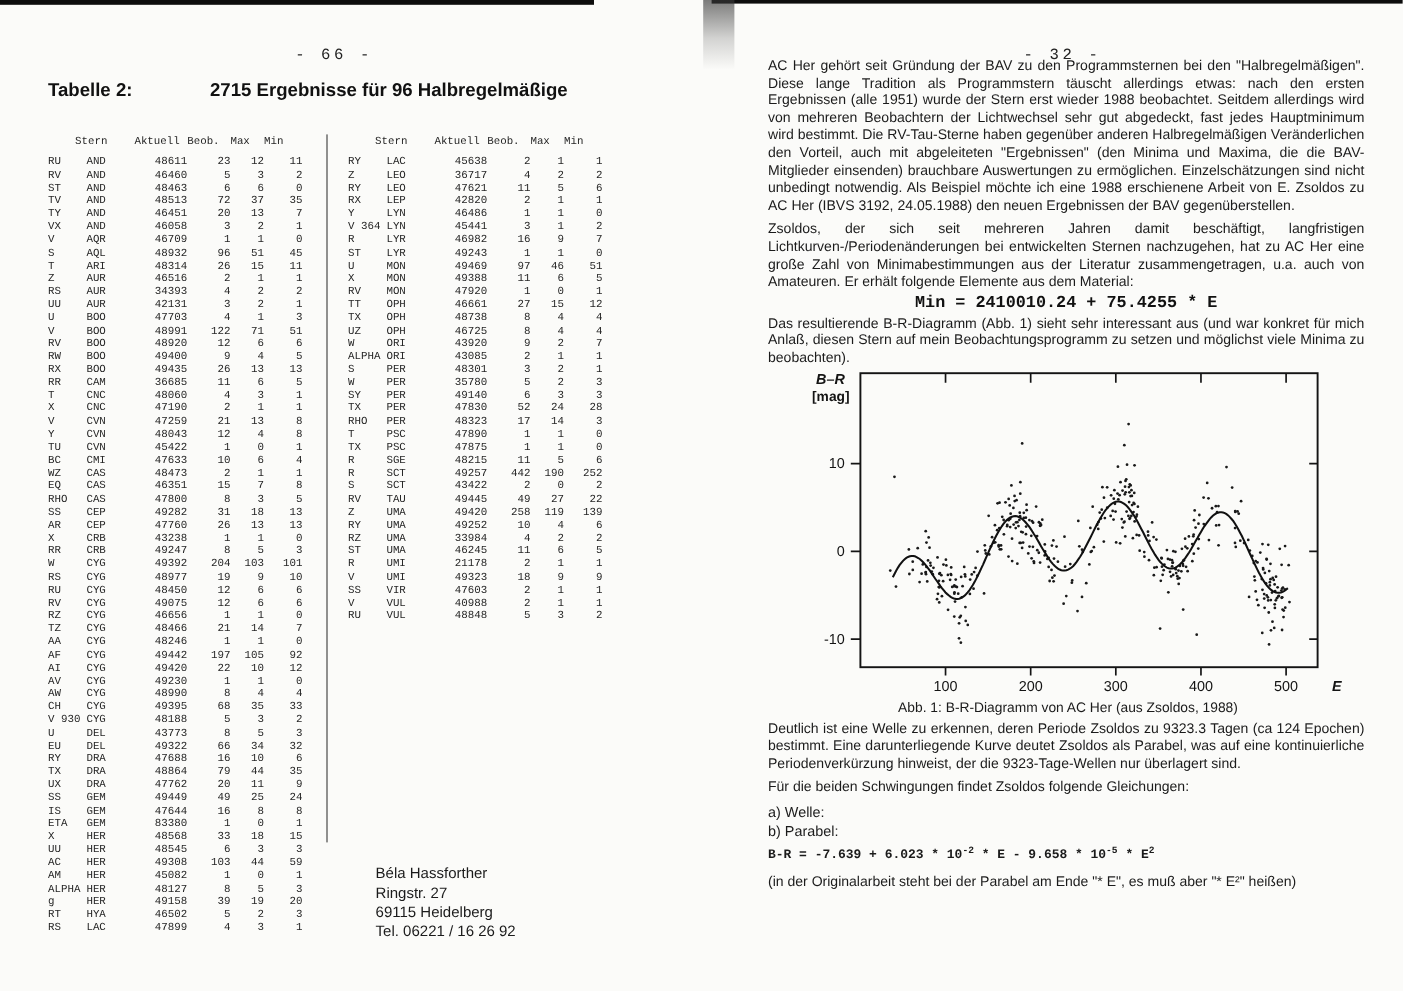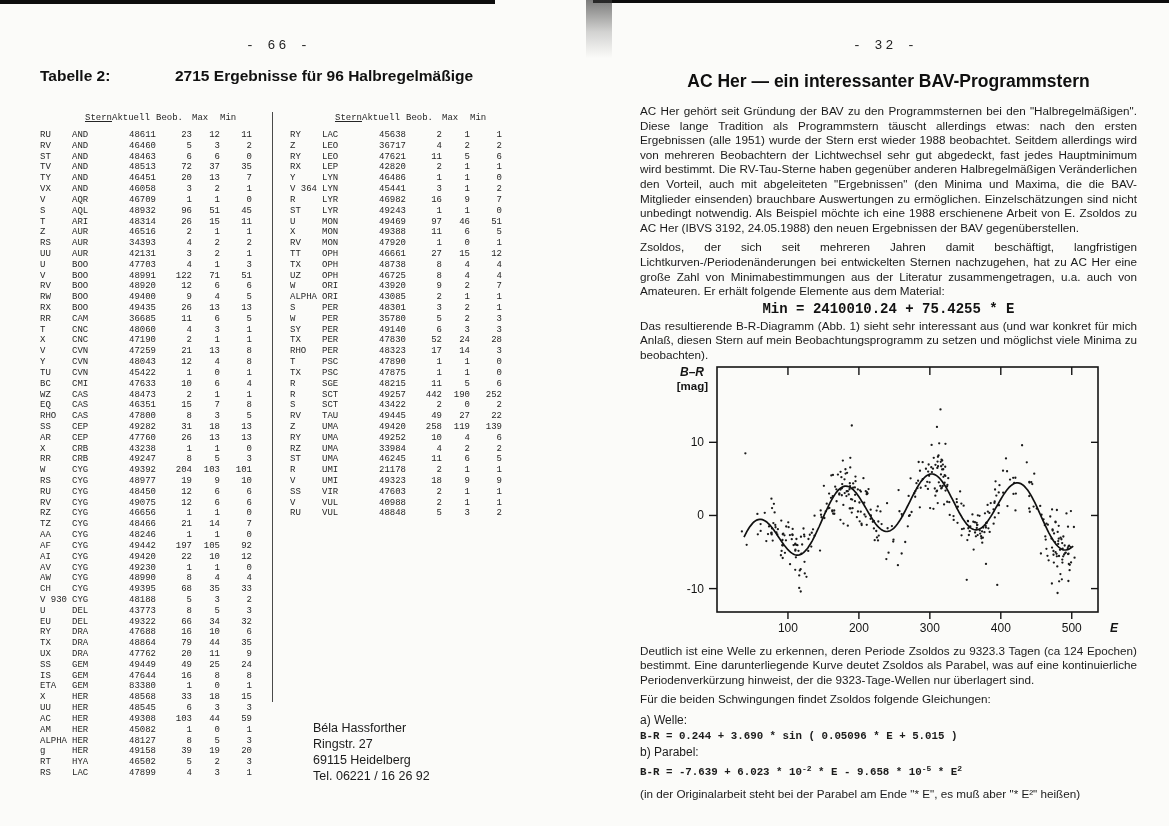--- a/index.html
+++ b/index.html
@@ -12,21 +12,21 @@
   
   .topbar{background:#0d0d0d;}
   .gutter-shade{background:linear-gradient(180deg,rgba(55,55,55,.65),rgba(90,90,90,.25) 55%,rgba(120,120,120,0));}
   
   .pageno{font-family:"Liberation Mono",monospace;font-size:13px;letter-spacing:3px;color:#222;}
   
   .tab-titlebar{display:flex;font-weight:bold;font-size:15.5px;color:#111;}
   .tab-label{width:110px;}
   .startable{font-family:"Liberation Mono",monospace;font-size:9px;color:#262626;}
   .thead{display:grid;grid-template-columns:72px 44px 36px 28px 32px;margin-bottom:7px;}
-  .thead span:first-child{text-align:right;text-decoration:underline;}
+  .thead span:first-child{text-align:center;}
   .thead span{text-align:left;}
   .trow{display:grid;grid-template-columns:32px 40px 44px 36px 28px 32px;height:10.82px;line-height:10.82px;}
   .trow .c1,.trow .c2{text-align:left;}
   .trow .c3,.trow .c4,.trow .c5,.trow .c6{text-align:right;}
   .vdivider{width:1px;background:#4a4a4a;}
   .address{font-size:12.5px;line-height:16px;color:#1b1b1b;margin-left:23px;}
   
   .rp{width:497px;}
   .rp-title{font-size:17.5px;font-weight:bold;text-align:center;line-height:22px;color:#0f0f0f;}
   .para{font-size:11.7px;line-height:14.6px;text-align:justify;color:#1b1b1b;}
@@ -848,21 +848,20 @@
 </div>
 
 <div class="abs address" style="left:290px;top:720px;">
   <div>Béla Hassforther</div>
   <div>Ringstr. 27</div>
   <div>69115 Heidelberg</div>
   <div>Tel. 06221 / 16 26 92</div>
 </div>
 
 <div class="abs rp" style="left:640px;top:36px;">
-  <div class="rp-title" style="margin-top:34px;">AC Her — ein interessanter BAV-Programmstern</div>
   <div class="para" style="margin-top:12px;">AC Her gehört seit Gründung der BAV zu den Programmsternen bei den "Halbregelmäßigen". Diese lange Tradition als Programmstern täuscht allerdings etwas: nach den ersten Ergebnissen (alle 1951) wurde der Stern erst wieder 1988 beobachtet. Seitdem allerdings wird von mehreren Beobachtern der Lichtwechsel sehr gut abgedeckt, fast jedes Hauptminimum wird bestimmt. Die RV-Tau-Sterne haben gegenüber anderen Halbregelmäßigen Veränderlichen den Vorteil, auch mit abgeleiteten "Ergebnissen" (den Minima und Maxima, die die BAV-Mitglieder einsenden) brauchbare Auswertungen zu ermöglichen. Einzelschätzungen sind nicht unbedingt notwendig. Als Beispiel möchte ich eine 1988 erschienene Arbeit von E. Zsoldos zu AC Her (IBVS 3192, 24.05.1988) den neuen Ergebnissen der BAV gegenüberstellen.</div>
   <div class="para" style="margin-top:5px;">Zsoldos, der sich seit mehreren Jahren damit beschäftigt, langfristigen Lichtkurven-/Periodenänderungen bei entwickelten Sternen nachzugehen, hat zu AC Her eine große Zahl von Minimabestimmungen aus der Literatur zusammengetragen, u.a. auch von Amateuren. Er erhält folgende Elemente aus dem Material:</div>
   <div class="formula-center" style="margin-top:4px;">Min = 2410010.24 + 75.4255 * E</div>
   <div class="para" style="margin-top:4px;">Das resultierende B-R-Diagramm (Abb. 1) sieht sehr interessant aus (und war konkret für mich Anlaß, diesen Stern auf mein Beobachtungsprogramm zu setzen und möglichst viele Minima zu beobachten).</div>
 
   <div class="fig" style="margin-top:0;width:497px;">
     <svg id="br-chart" width="478" height="276" style="display:block;margin-left:8px;">
         <rect x="69" y="4" width="381" height="245" fill="none" stroke="#141414" stroke-width="1.6"></rect>
         <line x1="139.94972067039106" y1="249" x2="139.94972067039106" y2="256" stroke="#141414" stroke-width="1.4"></line>
         <line x1="139.94972067039106" y1="4" x2="139.94972067039106" y2="12" stroke="#141414" stroke-width="1.4"></line>
@@ -1317,28 +1316,28 @@
         <circle cx="297.4581005586592" cy="80.7910447761194" r="1.15" fill="#1a1a1a"></circle>
         <circle cx="374.08379888268155" cy="82.25373134328359" r="1.15" fill="#1a1a1a"></circle>
         <circle cx="152.72067039106145" cy="228.5223880597015" r="1.15" fill="#1a1a1a"></circle>
         <circle cx="409.5586592178771" cy="229.98507462686567" r="1.15" fill="#1a1a1a"></circle>
         <circle cx="403.8826815642458" cy="220.47761194029852" r="1.15" fill="#1a1a1a"></circle>
         <circle cx="349.2513966480447" cy="221.9402985074627" r="1.15" fill="#1a1a1a"></circle>
         <circle cx="318.74301675977654" cy="216.82089552238807" r="1.15" fill="#1a1a1a"></circle>
         <circle cx="249.9217877094972" cy="202.1940298507463" r="1.15" fill="#1a1a1a"></circle>
         <path d="M96.0,174.1L97.4,171.3L98.8,168.6L100.2,166.2L101.6,164.0L103.1,162.1L104.5,160.4L105.9,159.0L107.3,157.9L108.7,157.1L110.2,156.6L111.6,156.3L113.0,156.3L114.4,156.6L115.8,157.2L117.2,158.0L118.7,159.0L120.1,160.3L121.5,161.7L122.9,163.3L124.3,165.1L125.8,167.0L127.2,169.0L128.6,171.1L130.0,173.2L131.4,175.3L132.9,177.4L134.3,179.4L135.7,181.4L137.1,183.3L138.5,185.0L139.9,186.7L141.4,188.1L142.8,189.3L144.2,190.4L145.6,191.2L147.0,191.7L148.5,192.1L149.9,192.1L151.3,191.9L152.7,191.4L154.1,190.6L155.6,189.6L157.0,188.2L158.4,186.7L159.8,184.9L161.2,182.8L162.7,180.5L164.1,178.1L165.5,175.4L166.9,172.6L168.3,169.7L169.7,166.6L171.2,163.5L172.6,160.3L174.0,157.1L175.4,153.9L176.8,150.7L178.3,147.6L179.7,144.5L181.1,141.6L182.5,138.9L183.9,136.3L185.4,133.8L186.8,131.6L188.2,129.6L189.6,127.9L191.0,126.4L192.5,125.2L193.9,124.2L195.3,123.6L196.7,123.2L198.1,123.1L199.5,123.3L201.0,123.8L202.4,124.5L203.8,125.5L205.2,126.7L206.6,128.2L208.1,129.9L209.5,131.7L210.9,133.7L212.3,135.9L213.7,138.2L215.2,140.5L216.6,143.0L218.0,145.4L219.4,147.9L220.8,150.3L222.3,152.7L223.7,155.0L225.1,157.2L226.5,159.3L227.9,161.2L229.3,162.9L230.8,164.4L232.2,165.7L233.6,166.8L235.0,167.6L236.4,168.2L237.9,168.5L239.3,168.5L240.7,168.2L242.1,167.7L243.5,166.9L245.0,165.9L246.4,164.6L247.8,163.0L249.2,161.2L250.6,159.2L252.1,157.0L253.5,154.7L254.9,152.2L256.3,149.5L257.7,146.8L259.1,144.0L260.6,141.1L262.0,138.3L263.4,135.4L264.8,132.6L266.2,129.9L267.7,127.2L269.1,124.7L270.5,122.3L271.9,120.1L273.3,118.1L274.8,116.4L276.2,114.8L277.6,113.5L279.0,112.4L280.4,111.7L281.8,111.2L283.3,111.0L284.7,111.0L286.1,111.4L287.5,112.0L288.9,112.9L290.4,114.1L291.8,115.5L293.2,117.2L294.6,119.1L296.0,121.2L297.5,123.4L298.9,125.9L300.3,128.4L301.7,131.1L303.1,133.8L304.6,136.6L306.0,139.4L307.4,142.2L308.8,145.0L310.2,147.7L311.6,150.3L313.1,152.8L314.5,155.2L315.9,157.3L317.3,159.3L318.7,161.1L320.2,162.7L321.6,164.1L323.0,165.1L324.4,166.0L325.8,166.5L327.3,166.8L328.7,166.8L330.1,166.5L331.5,166.0L332.9,165.2L334.4,164.1L335.8,162.8L337.2,161.3L338.6,159.6L340.0,157.7L341.4,155.6L342.9,153.4L344.3,151.1L345.7,148.7L347.1,146.2L348.5,143.7L350.0,141.2L351.4,138.7L352.8,136.3L354.2,133.9L355.6,131.6L357.1,129.5L358.5,127.6L359.9,125.8L361.3,124.2L362.7,122.8L364.2,121.7L365.6,120.8L367.0,120.2L368.4,119.9L369.8,119.9L371.2,120.1L372.7,120.6L374.1,121.4L375.5,122.5L376.9,123.9L378.3,125.5L379.8,127.3L381.2,129.4L382.6,131.7L384.0,134.2L385.4,136.9L386.9,139.7L388.3,142.7L389.7,145.7L391.1,148.8L392.5,152.0L393.9,155.1L395.4,158.3L396.8,161.4L398.2,164.4L399.6,167.3L401.0,170.1L402.5,172.8L403.9,175.2L405.3,177.5L406.7,179.6L408.1,181.4L409.6,183.0L411.0,184.4L412.4,185.4L413.8,186.2L415.2,186.8L416.7,187.0L418.1,187.0L419.5,186.7L420.9,186.2L422.3,185.4L423.7,184.4L425.2,183.1" fill="none" stroke="#111" stroke-width="1.7"></path>
       </svg>
+    <div class="fig-caption" style="width:440px;margin:1px 0 0 30px;">Abb. 1: B-R-Diagramm von AC Her (aus Zsoldos, 1988)</div>
   </div>
 
   <div class="para" style="margin-top:5px;">Deutlich ist eine Welle zu erkennen, deren Periode Zsoldos zu 9323.3 Tagen (ca 124 Epochen) bestimmt. Eine darunterliegende Kurve deutet Zsoldos als Parabel, was auf eine kontinuierliche Periodenverkürzung hinweist, der die 9323-Tage-Wellen nur überlagert sind.</div>
   <div class="para" style="margin-top:5px;">Für die beiden Schwingungen findet Zsoldos folgende Gleichungen:</div>
 
   <div class="eqrow" style="margin-top:6px;">
     <span class="eqlabel">a) Welle:</span>
-    <span class="eqf">B-R =  0.244 + 3.690 * sin ( 0.05096 * E + 5.015 )</span>
   </div>
   <div class="eqrow" style="margin-top:1px;">
     <span class="eqlabel">b) Parabel:</span>
     <span class="eqf"><span>B-R = -7.639 + 6.023 * 10</span><sup>-2</sup><span> * E - 9.658 * 10</span><sup>-5</sup><span> * E</span><sup>2</sup></span>
   </div>
 
   <div class="para" style="margin-top:7px;">(in der Originalarbeit steht bei der Parabel am Ende "* E", es muß aber "* E²" heißen)</div>
 </div>
 
 </body></html>

